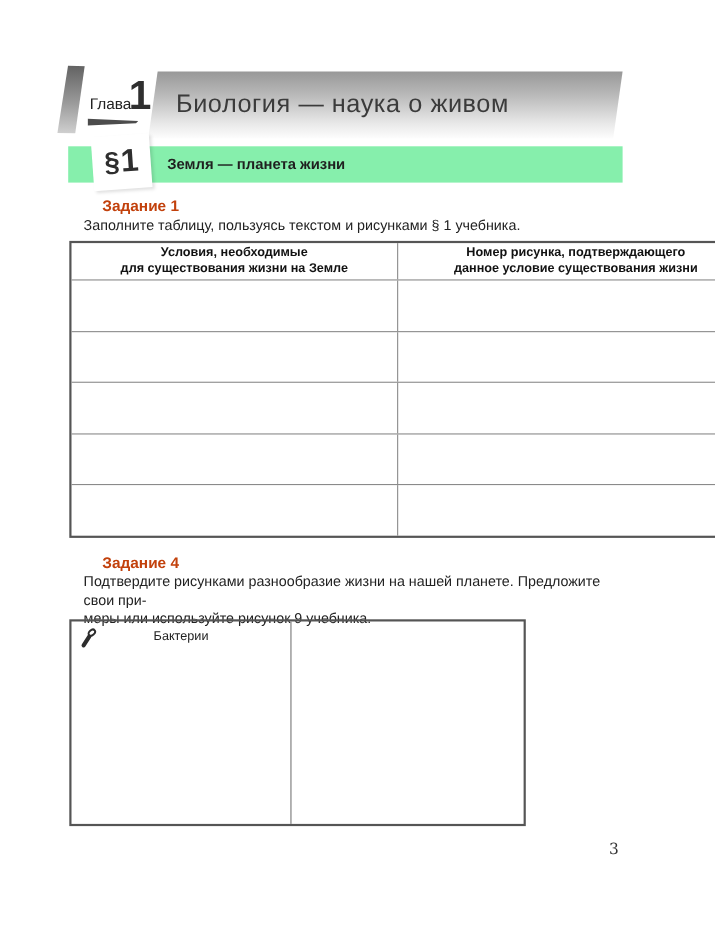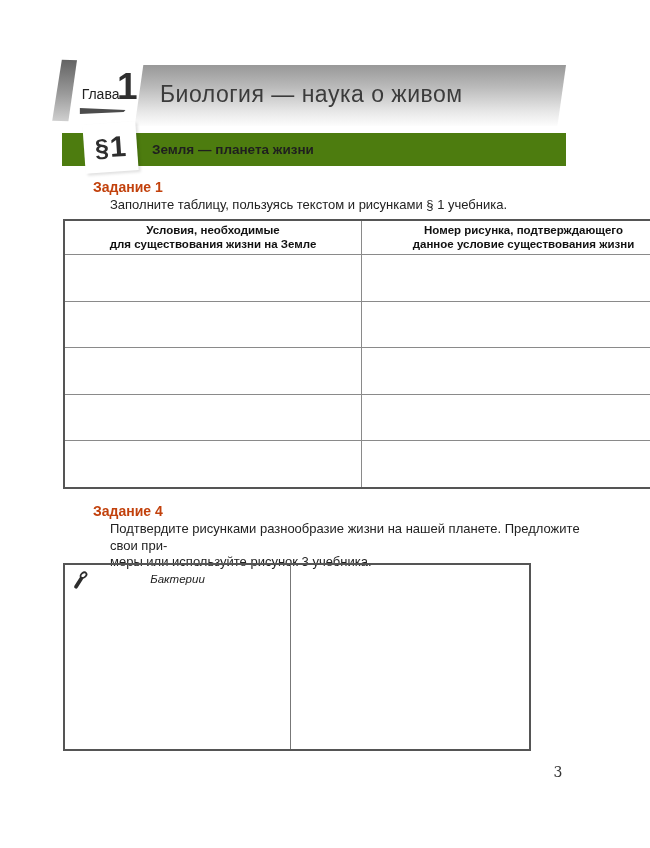--- a/index.html
+++ b/index.html
@@ -48,21 +48,21 @@
   .chapter-num{
     position:absolute;right:2px;top:6px;
     font-size:37px;font-weight:bold;color:#2f2f2f;
   }
   .chapter-swoosh{
     position:absolute;left:7px;top:46px;width:46px;height:9px;
   }
   
   .section-banner{
     position:absolute;left:62px;top:133px;width:504px;height:33px;
-    background:#4d7c0f;
+    background:#86efac;
   }
   .section-title{
     position:absolute;left:90px;top:9px;
     font-size:13.5px;font-weight:bold;color:#1f1f1f;
   }
   .section-tab{
     position:absolute;left:84px;top:123px;width:53px;height:49px;
     background:#ffffff;
     transform:rotate(-4deg);
     box-shadow:2px 2px 3px rgba(0,0,0,0.12);
@@ -71,21 +71,21 @@
   .sec-sign{font-size:25px;font-weight:600;color:#2e2e2e;}
   .sec-num{font-size:29px;font-weight:800;color:#2e2e2e;margin-left:1px;}
   
   .task-heading{
     position:absolute;left:93px;
     font-size:14px;font-weight:bold;color:#c2410c;margin:0;
   }
   #task1-heading{top:179px;}
   #task2-heading{top:503px;}
   .task-instruction{
-    position:absolute;left:110px;width:494px;
+    position:absolute;left:76px;width:494px;
     font-size:13px;line-height:16.5px;color:#222;margin:0;
     white-space:pre-line;
   }
   #task1-instruction{top:197px;}
   #task2-instruction{top:521px;}
   
   .t1-table{
     position:absolute;left:63px;top:219px;width:624px;height:270px;
     border:2px solid #555;box-sizing:border-box;
   }
@@ -100,24 +100,23 @@
     box-sizing:border-box;
   }
   .t1-header .hc1{width:47.9%;border-right:1px solid #8a8a8a;}
   .t1-header .hc2{width:52.1%;}
   .t1-body{position:absolute;top:33px;bottom:0;left:0;right:0;display:flex;flex-direction:column;}
   .t1-row{flex:1;display:flex;border-top:1px solid #8a8a8a;}
   .t1-row .c1{width:47.9%;border-right:1px solid #8a8a8a;box-sizing:border-box;}
   .t1-row .c2{width:52.1%;box-sizing:border-box;}
   
   .t2-table{
-    position:absolute;left:63px;top:563px;width:468px;height:188px;
+    position:absolute;left:63px;top:563px;width:415px;height:188px;
     border:2px solid #555;box-sizing:border-box;
     display:flex;
-    font-style:italic;
   }
   .t2-cell{position:relative;box-sizing:border-box;}
   .t2-cell.left{width:48.7%;border-right:1px solid #777;}
   .t2-cell.right{width:51.3%;}
   .t2-label{
     display:block;text-align:center;margin-top:8px;
     font-size:11.5px;color:#222;
   }
   .pen-icon{position:absolute;left:8px;top:5px;}
   
@@ -186,21 +185,21 @@
         </div>
         <div class="t1-row">
           <div class="c1"></div>
           <div class="c2"></div>
         </div>
       </div>
   </div>
 
   <h3 class="task-heading" id="task2-heading">Задание 4</h3>
   <p class="task-instruction" id="task2-instruction">Подтвердите рисунками разнообразие жизни на нашей планете. Предложите свои при-
-меры или используйте рисунок 3 учебника.</p>
+меры или используйте рисунок 9 учебника.</p>
 
   <div class="t2-table">
     <div class="t2-cell left">
       <svg class="pen-icon" width="15" height="20" viewBox="0 0 20 26">
         <line x1="4" y1="22" x2="11" y2="11" stroke="#2d2d2d" stroke-width="5" stroke-linecap="round"></line>
         <ellipse cx="14" cy="6.5" rx="4.4" ry="3.1" transform="rotate(-40 14 6.5)" fill="#fff" stroke="#2d2d2d" stroke-width="2.4"></ellipse>
       </svg>
       <span class="t2-label">Бактерии</span>
     </div>
   </div>

